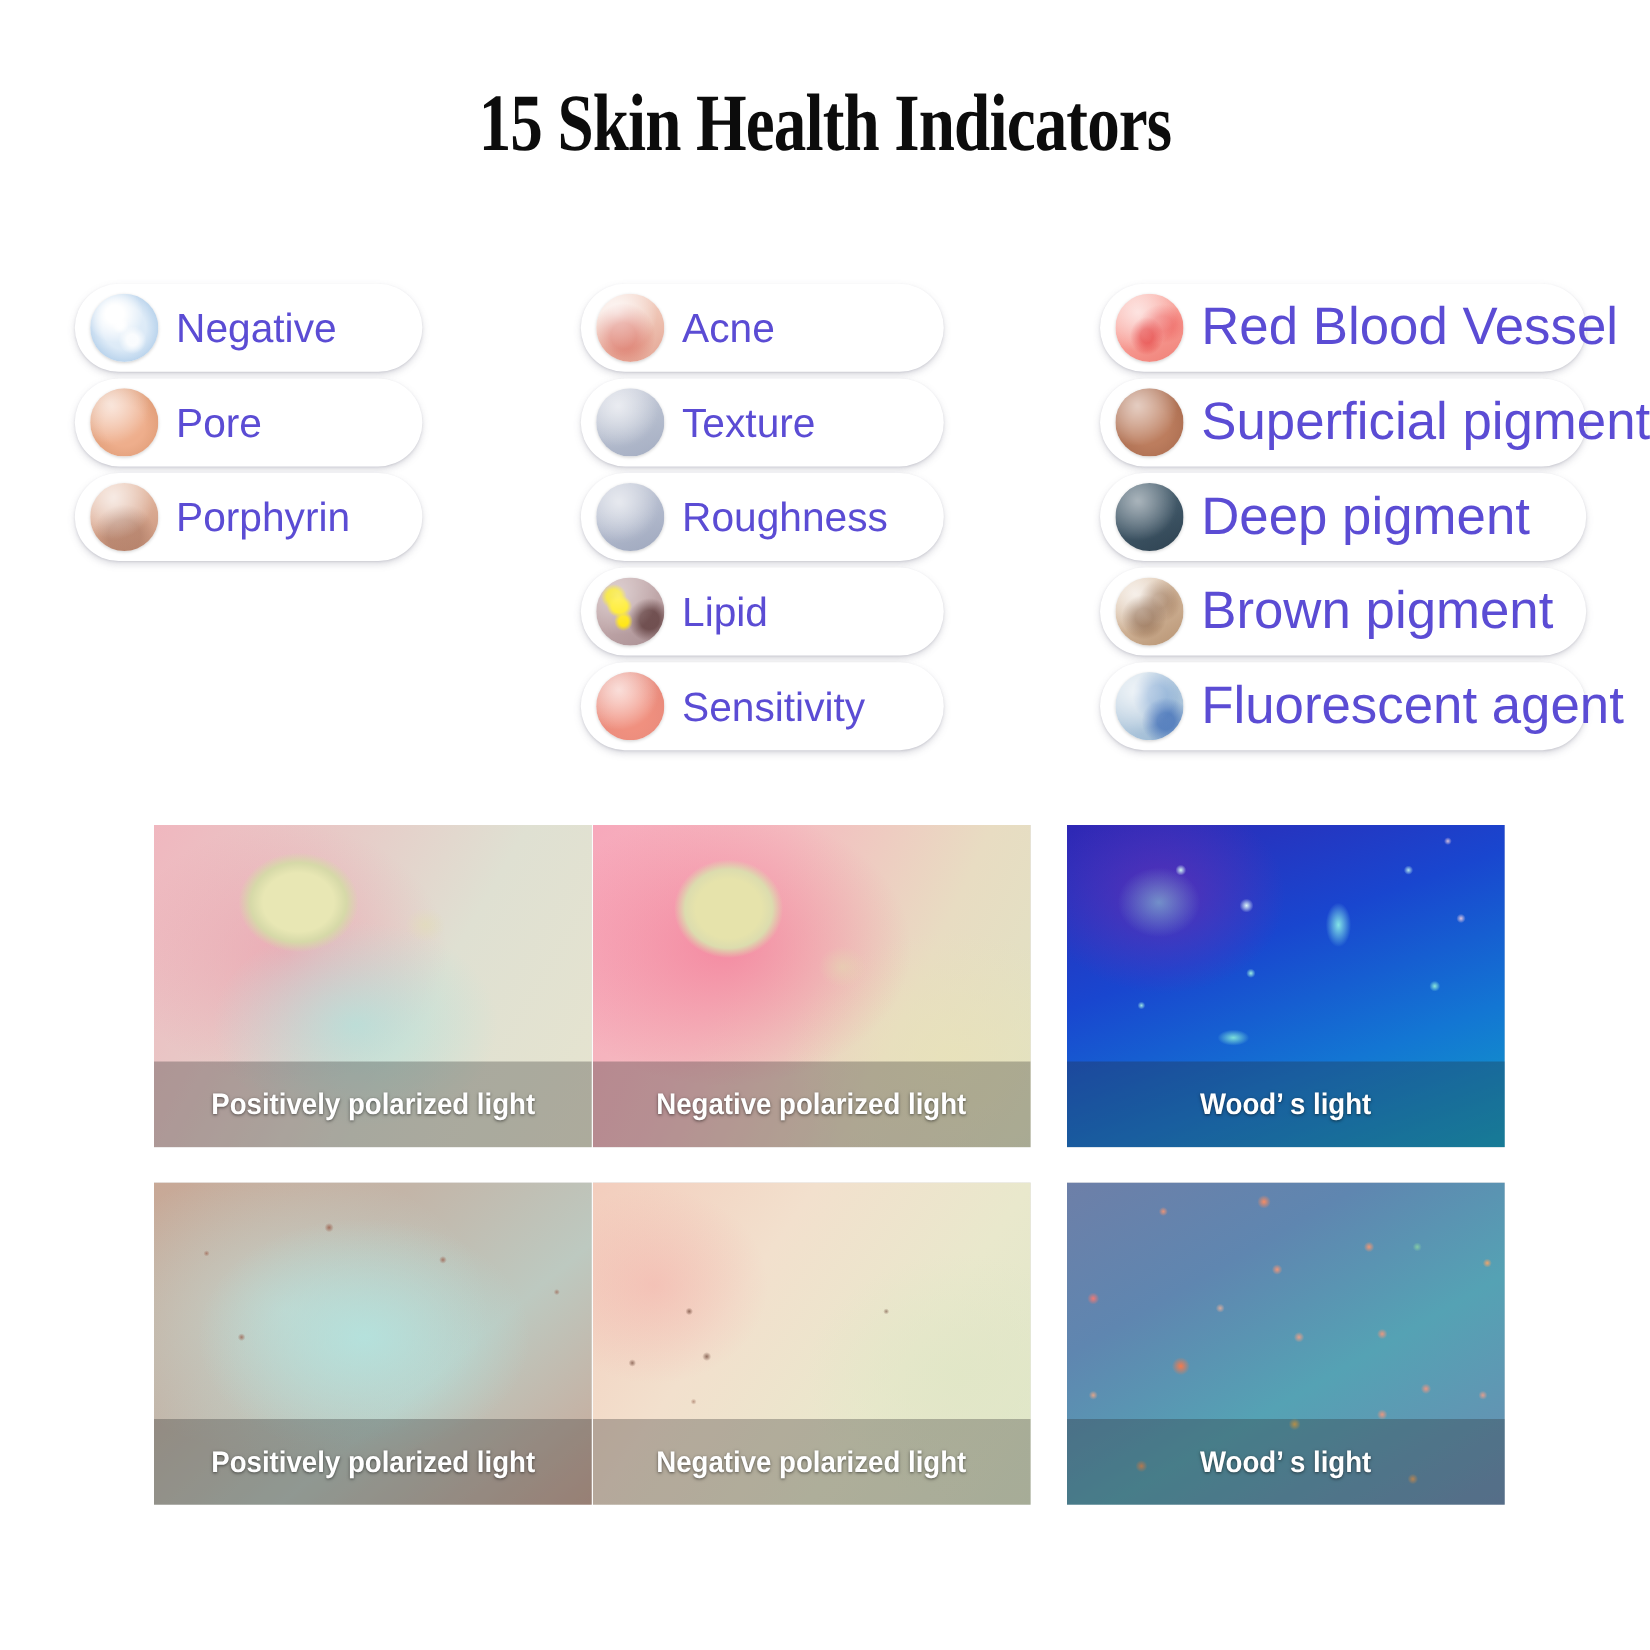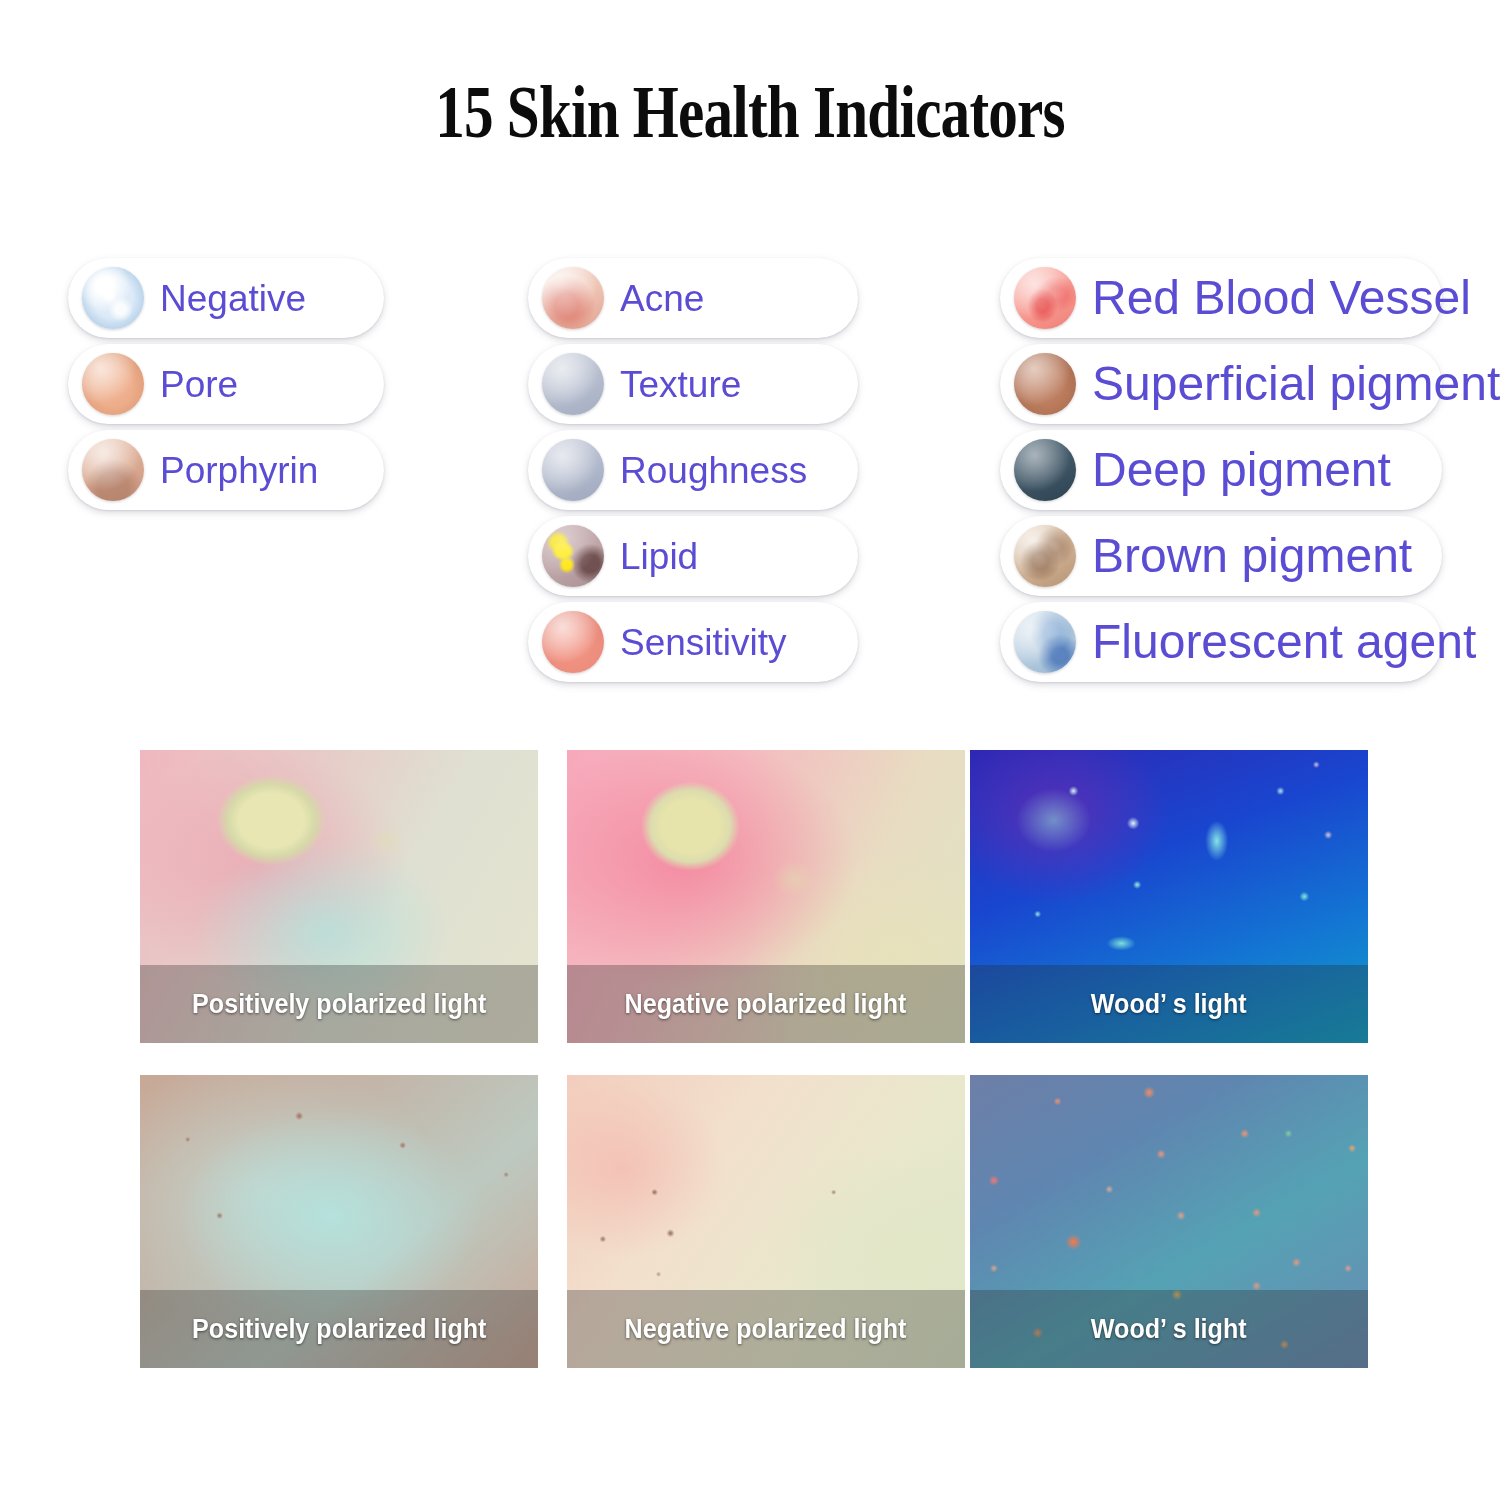--- a/index.html
+++ b/index.html
@@ -180,21 +180,21 @@
   }
   .photo{
     position:absolute;
     width:398px;height:293px;
     overflow:hidden;
     background:#ddd;
   }
   .photo.r1{ top:0; }
   .photo.r2{ top:325px; }
   .photo.c1{ left:0; }
-  .photo.c2{ left:427px; }
+  .photo.c2{ left:399px; }
   .photo.c3{ left:830px; }
 
   .photo-img{ position:absolute; inset:0; }
 
   .caption-band{
     position:absolute;
     left:0;right:0;bottom:0;
     height:78px;
     background:rgba(40,40,40,0.30);
     display:flex;

